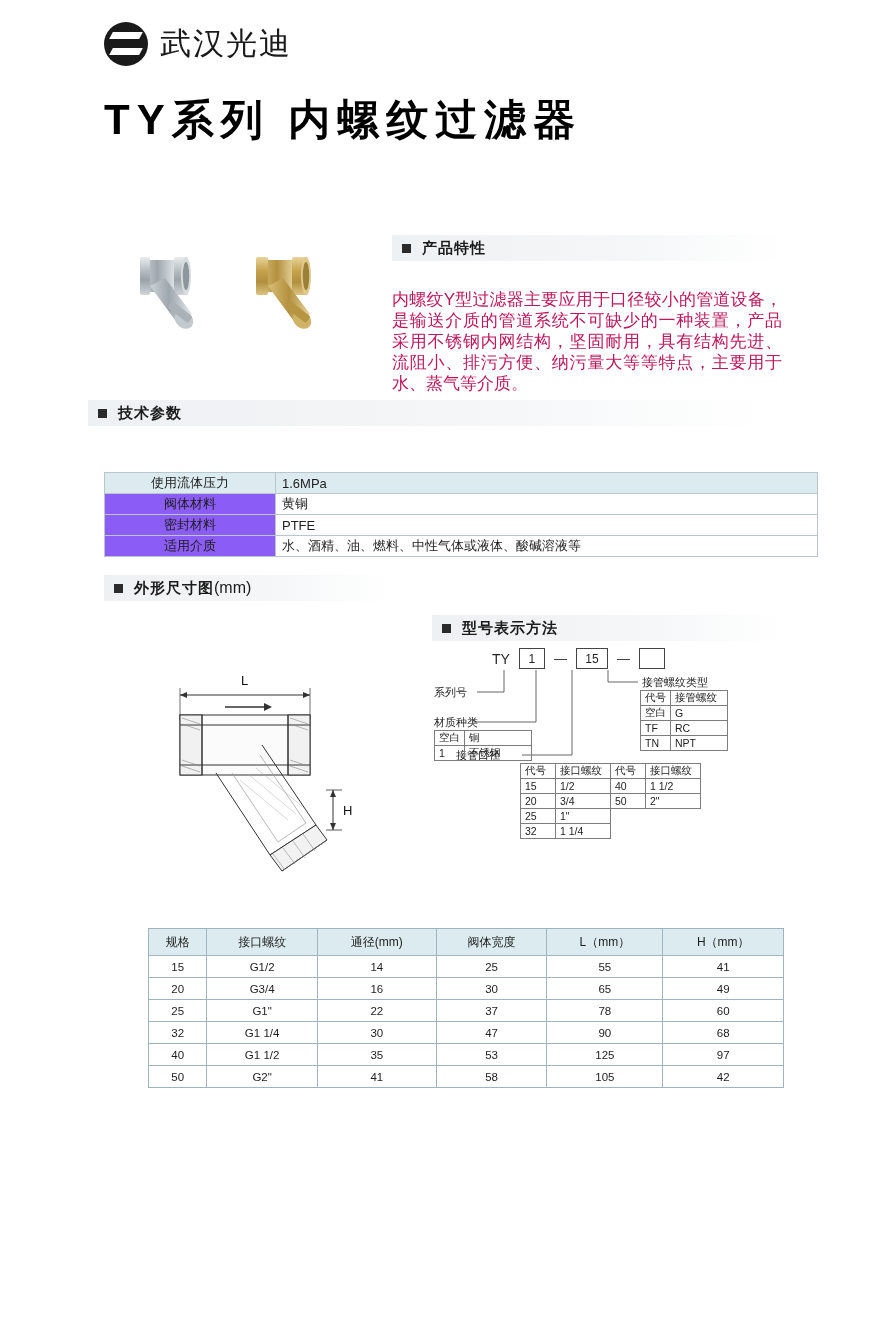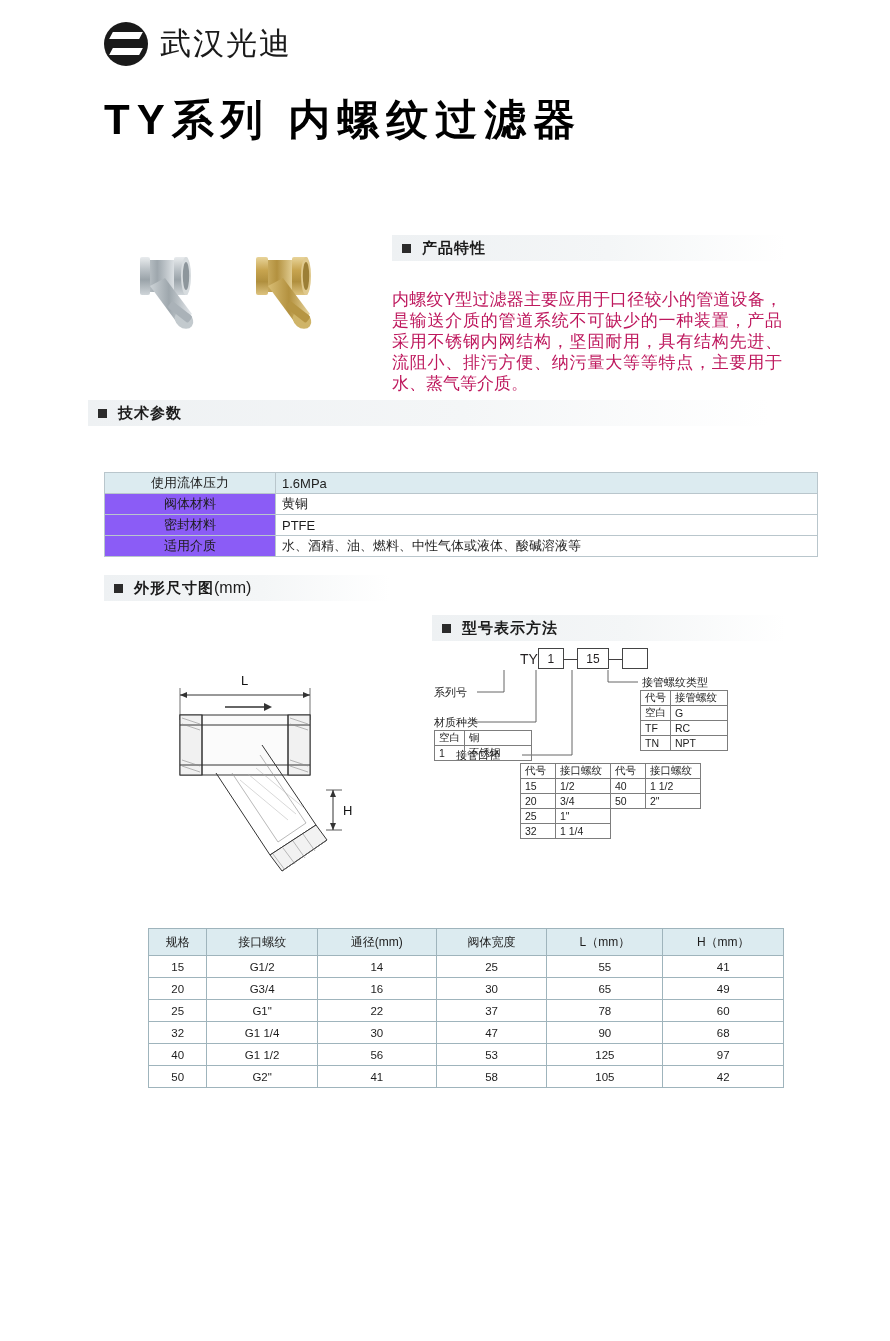--- a/index.html
+++ b/index.html
@@ -162,22 +162,22 @@
     width: 360px;
     height: 260px;
     font-size: 11px;
   }
   .model-row {
     position: absolute;
     left: 60px;
     top: 18px;
     display: flex;
     align-items: center;
+    gap: 9px;
     font-size: 14px;
-    margin-left: 28px;
   }
   .code-box {
     width: 24px;
     height: 19px;
     border: 1px solid #444;
     display: flex;
     align-items: center;
     justify-content: center;
     font-size: 12px;
     background: #fff;
@@ -529,21 +529,21 @@
       <td>32</td>
       <td>G1 1/4</td>
       <td>30</td>
       <td>47</td>
       <td>90</td>
       <td>68</td>
     </tr>
     <tr>
       <td>40</td>
       <td>G1 1/2</td>
-      <td>56</td>
+      <td>35</td>
       <td>53</td>
       <td>125</td>
       <td>97</td>
     </tr>
     <tr>
       <td>50</td>
       <td>G2"</td>
       <td>41</td>
       <td>58</td>
       <td>105</td>

